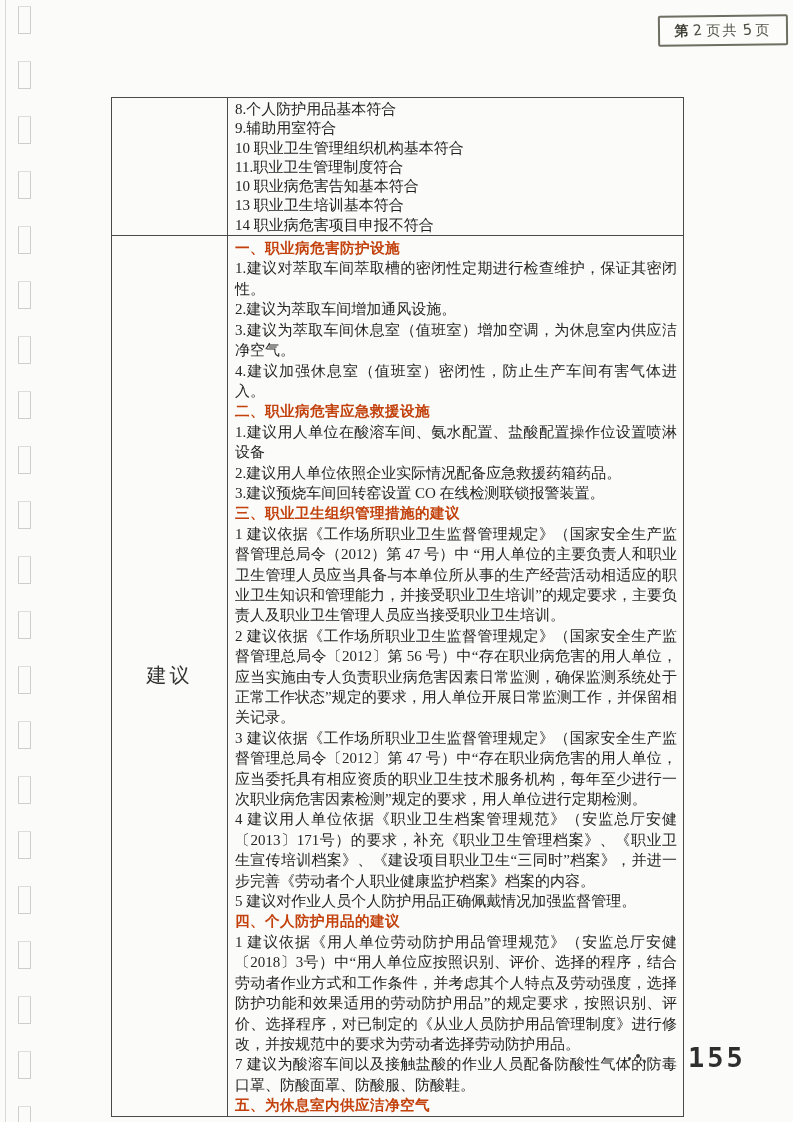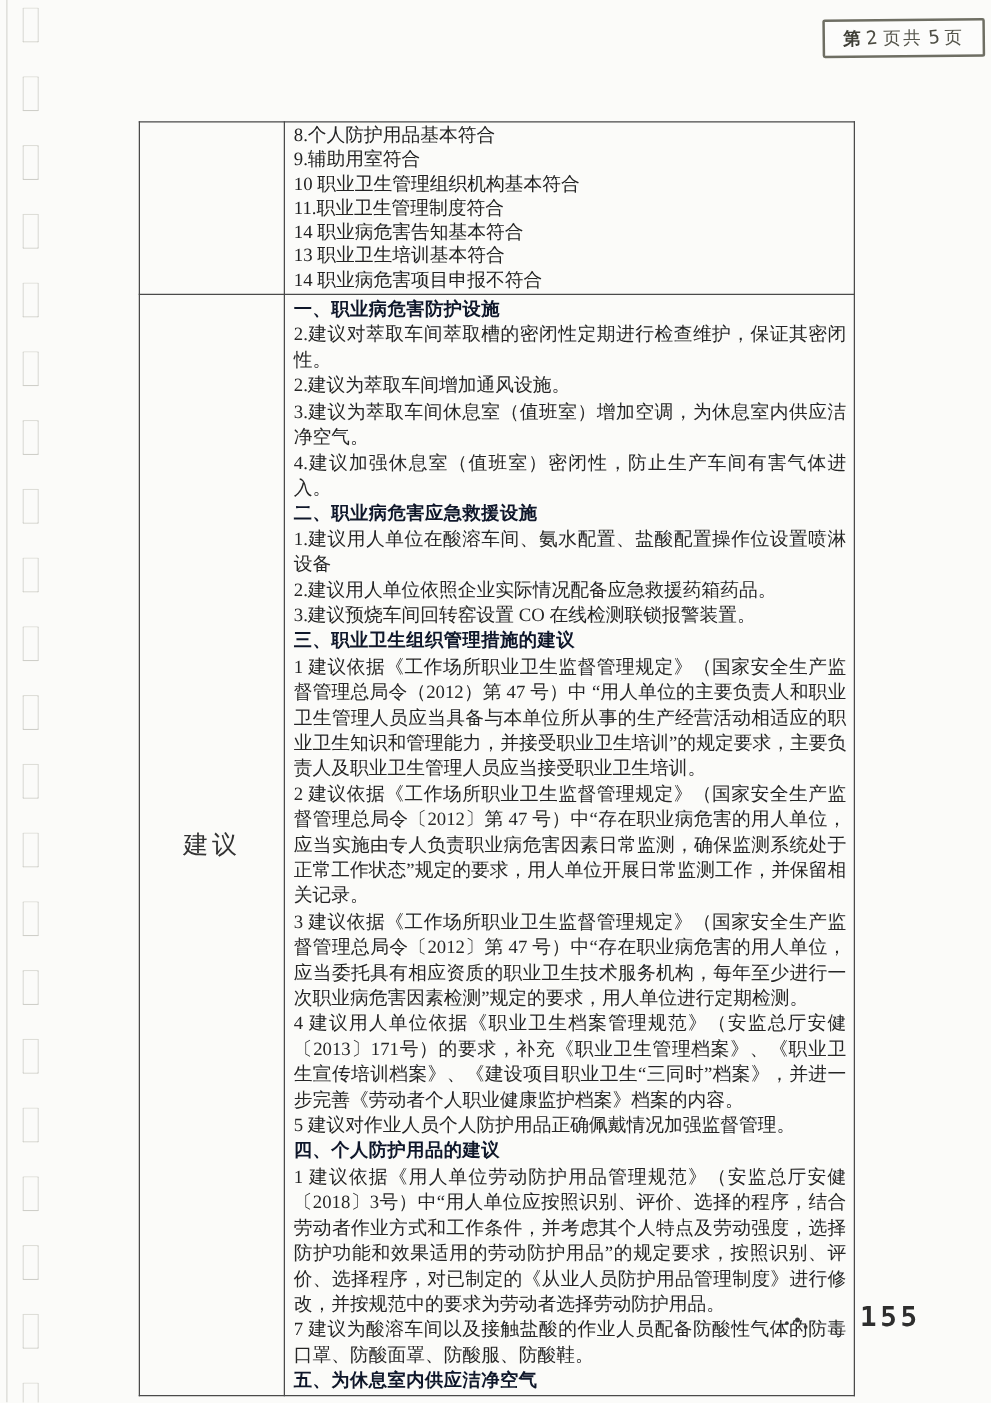--- a/index.html
+++ b/index.html
@@ -46,38 +46,38 @@
   }
   td.label-col{width:115px;text-align:center;vertical-align:middle;}
   .row1 td{height:135px;}
   .row2 td.content-col{height:782px;overflow:hidden;}
   .cell-inner{padding:2px 6px 0 7px;}
   .t-line{line-height:19.3px;white-space:nowrap;}
   .row2-label{
     font-size:20px;letter-spacing:3px;color:#333;
   }
   .sec-heading{
-    font-weight:bold;line-height:20.4px;color:#0f172a;
+    font-weight:bold;line-height:20.4px;color:#c2410c;
     font-family:"Liberation Sans","DejaVu Sans",sans-serif;
     font-size:14.6px;letter-spacing:0.4px;
   }
   .sec-item{
     margin:0;line-height:20.4px;text-align:justify;
     color:#262626;
   }
   
   .footer-dots{position:absolute;left:628px;top:1053px;width:22px;height:12px;}
   .footer-dots i{position:absolute;background:#3c3c3c;border-radius:50%;}
   .footer-dots i:nth-child(1){left:0;top:4px;width:3px;height:3px;}
   .footer-dots i:nth-child(2){left:8px;top:1px;width:4px;height:4px;}
   .footer-dots i:nth-child(3){left:15px;top:7px;width:3px;height:3px;}
   .page-number{
     position:absolute;left:688px;top:1042px;
     font-family:"DejaVu Sans Mono","Liberation Mono",monospace;
-    font-size:22px;letter-spacing:3px;color:#2e2e2e;font-weight:bold;
+    font-size:27px;letter-spacing:3px;color:#2e2e2e;font-weight:bold;
   }
 </style>
 </head>
 <body>
 
 <div class="scan-edge"></div>
 
 <div class="binding-strip">
     <div class="bind-mark"></div>
     <div class="bind-mark"></div>
@@ -113,44 +113,44 @@
 <table class="report-table">
   <tbody>
     <tr class="row1">
       <td class="label-col"></td>
       <td class="content-col">
         <div class="cell-inner">
             <div class="t-line">8.个人防护用品基本符合</div>
             <div class="t-line">9.辅助用室符合</div>
             <div class="t-line">10 职业卫生管理组织机构基本符合</div>
             <div class="t-line">11.职业卫生管理制度符合</div>
-            <div class="t-line">14 职业病危害告知基本符合</div>
+            <div class="t-line">10 职业病危害告知基本符合</div>
             <div class="t-line">13 职业卫生培训基本符合</div>
             <div class="t-line">14 职业病危害项目申报不符合</div>
           </div>
       </td>
     </tr>
     <tr class="row2">
       <td class="label-col">
         <span class="row2-label">建议</span>
       </td>
       <td class="content-col">
         <div class="cell-inner">
             <div class="sec-heading">一、职业病危害防护设施</div>
-            <p class="sec-item">2.建议对萃取车间萃取槽的密闭性定期进行检查维护，保证其密闭性。</p>
+            <p class="sec-item">1.建议对萃取车间萃取槽的密闭性定期进行检查维护，保证其密闭性。</p>
             <p class="sec-item">2.建议为萃取车间增加通风设施。</p>
             <p class="sec-item">3.建议为萃取车间休息室（值班室）增加空调，为休息室内供应洁净空气。</p>
             <p class="sec-item">4.建议加强休息室（值班室）密闭性，防止生产车间有害气体进入。</p>
             <div class="sec-heading">二、职业病危害应急救援设施</div>
             <p class="sec-item">1.建议用人单位在酸溶车间、氨水配置、盐酸配置操作位设置喷淋设备</p>
             <p class="sec-item">2.建议用人单位依照企业实际情况配备应急救援药箱药品。</p>
             <p class="sec-item">3.建议预烧车间回转窑设置 CO 在线检测联锁报警装置。</p>
             <div class="sec-heading">三、职业卫生组织管理措施的建议</div>
             <p class="sec-item">1 建议依据《工作场所职业卫生监督管理规定》（国家安全生产监督管理总局令（2012）第 47 号）中 “用人单位的主要负责人和职业卫生管理人员应当具备与本单位所从事的生产经营活动相适应的职业卫生知识和管理能力，并接受职业卫生培训”的规定要求，主要负责人及职业卫生管理人员应当接受职业卫生培训。</p>
-            <p class="sec-item">2 建议依据《工作场所职业卫生监督管理规定》（国家安全生产监督管理总局令〔2012〕第 47 号）中“存在职业病危害的用人单位，应当实施由专人负责职业病危害因素日常监测，确保监测系统处于正常工作状态”规定的要求，用人单位开展日常监测工作，并保留相关记录。</p>
+            <p class="sec-item">2 建议依据《工作场所职业卫生监督管理规定》（国家安全生产监督管理总局令〔2012〕第 56 号）中“存在职业病危害的用人单位，应当实施由专人负责职业病危害因素日常监测，确保监测系统处于正常工作状态”规定的要求，用人单位开展日常监测工作，并保留相关记录。</p>
             <p class="sec-item">3 建议依据《工作场所职业卫生监督管理规定》（国家安全生产监督管理总局令〔2012〕第 47 号）中“存在职业病危害的用人单位，应当委托具有相应资质的职业卫生技术服务机构，每年至少进行一次职业病危害因素检测”规定的要求，用人单位进行定期检测。</p>
             <p class="sec-item">4 建议用人单位依据《职业卫生档案管理规范》（安监总厅安健〔2013〕171号）的要求，补充《职业卫生管理档案》、《职业卫生宣传培训档案》、《建设项目职业卫生“三同时”档案》，并进一步完善《劳动者个人职业健康监护档案》档案的内容。</p>
             <p class="sec-item">5 建议对作业人员个人防护用品正确佩戴情况加强监督管理。</p>
             <div class="sec-heading">四、个人防护用品的建议</div>
             <p class="sec-item">1 建议依据《用人单位劳动防护用品管理规范》（安监总厅安健〔2018〕3号）中“用人单位应按照识别、评价、选择的程序，结合劳动者作业方式和工作条件，并考虑其个人特点及劳动强度，选择防护功能和效果适用的劳动防护用品”的规定要求，按照识别、评价、选择程序，对已制定的《从业人员防护用品管理制度》进行修改，并按规范中的要求为劳动者选择劳动防护用品。</p>
             <p class="sec-item">7 建议为酸溶车间以及接触盐酸的作业人员配备防酸性气体的防毒口罩、防酸面罩、防酸服、防酸鞋。</p>
             <div class="sec-heading">五、为休息室内供应洁净空气</div>
           </div>
       </td>
     </tr>

